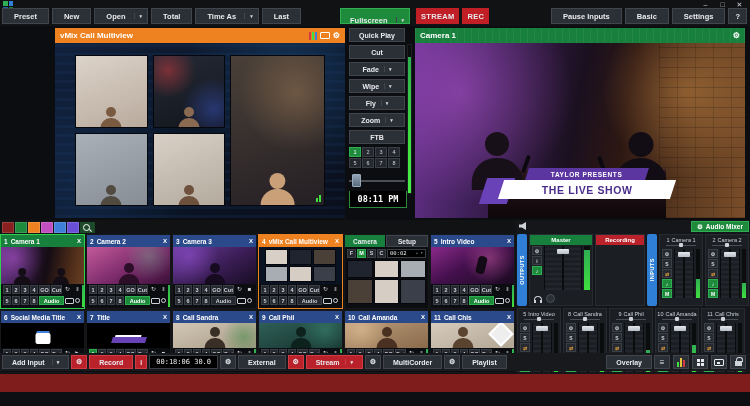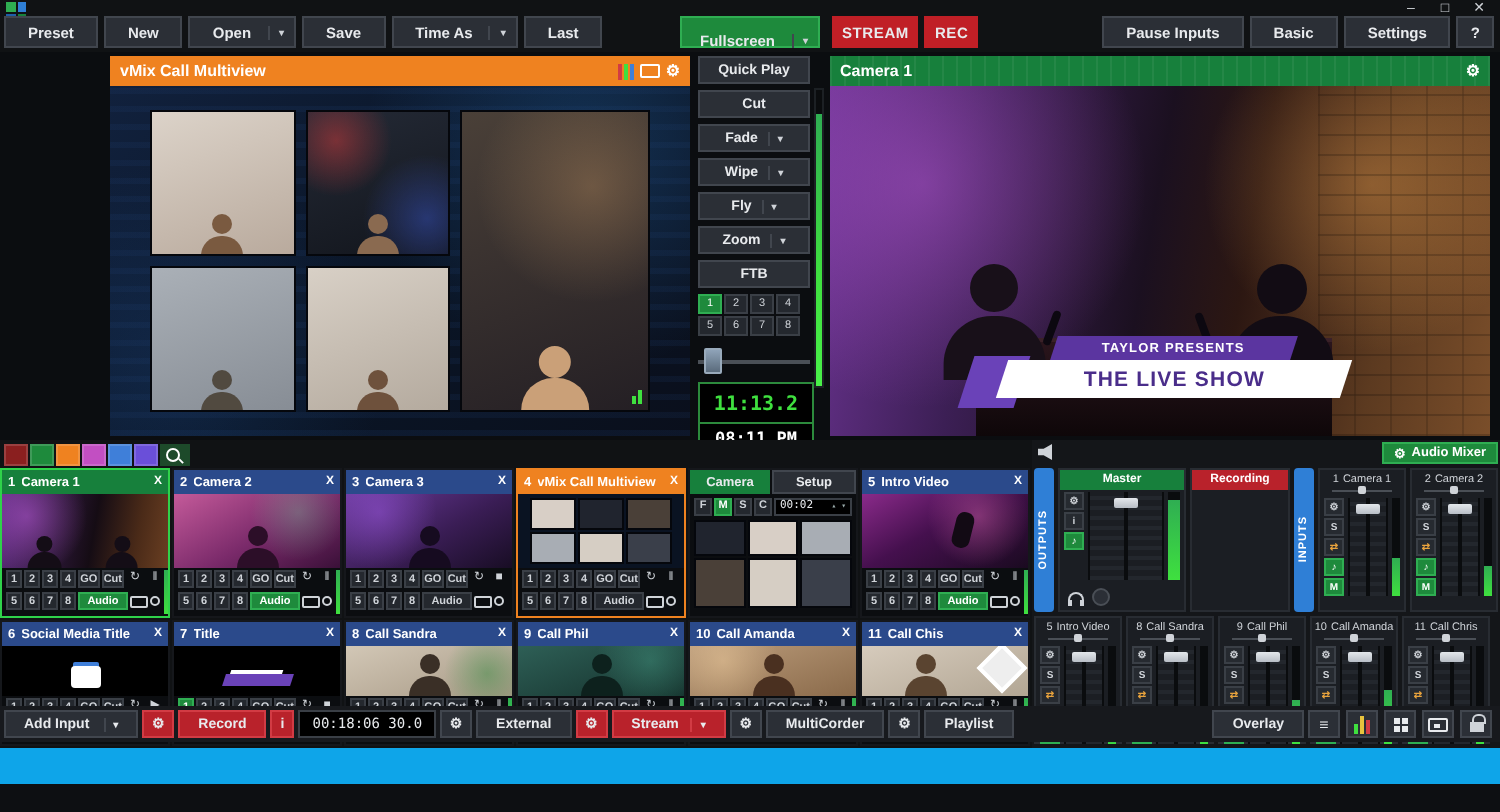--- a/index.html
+++ b/index.html
@@ -1,18 +1,18 @@
 <!DOCTYPE html>
 <html><head>
 <meta charset="utf-8">
 <style>
   *{margin:0;padding:0;box-sizing:border-box}
   html,body{width:750px;height:406px;background:#0d0f12;overflow:hidden}
   body{font-family:"Liberation Sans",sans-serif;color:#e8eaed;-webkit-font-smoothing:antialiased}
-  .app{position:relative;width:750px;height:392px;background:#0ea5e9}
+  .app{position:relative;width:750px;height:392px;background:#7f1d1d}
 
   
   .topbar{position:absolute;top:0;left:0;right:0;height:26px;background:#101214}
   .logo{position:absolute;left:3px;top:1px;width:10px;height:10px;display:grid;grid-template-columns:1fr 1fr;grid-template-rows:1fr 1fr;gap:1px}
   .logo i{display:block}
   .logo i:nth-child(1){background:#2fae52}.logo i:nth-child(2){background:#2f7fd6}
   .logo i:nth-child(3){background:#1e5fa8}.logo i:nth-child(4){background:#17803c}
   .winctl{position:absolute;right:2px;top:0;display:flex}
   .winctl span{width:17px;height:10px;font-size:7px;line-height:10px;text-align:center;color:#cfd3d8}
   .tb-left{position:absolute;left:2px;top:8px;display:flex;gap:3px}
@@ -259,21 +259,21 @@
       <span>□</span>
       <span>✕</span>
     </div>
     <div class="tb-left">
       <div class="tbtn">Preset</div>
       <div class="tbtn">New</div>
       <div class="tbtn split">
           <span>Open</span>
           <span class="arr">▾</span>
         </div>
-      <div class="tbtn">Save</div>
+      <div class="tbtn">Total</div>
       <div class="tbtn split">
           <span>Time As</span>
           <span class="arr">▾</span>
         </div>
       <div class="tbtn">Last</div>
     </div>
     <div class="tbtn split fullscreen-btn">
         <span>Fullscreen</span>
         <span class="arr">▾</span>
       </div>
@@ -360,21 +360,20 @@
           <span>7</span>
           <span>8</span>
         </div>
       <div class="tmeter">
           <i></i>
         </div>
       <div class="tbar">
           <i></i>
         </div>
       <div class="clock">
-        <div class="t1x">11:13.2</div>
         <div class="t2x">08:11 PM</div>
       </div>
     </div>
 
     <div class="panel program-panel">
       <div class="panel-header ph-green">
         <span class="t">Camera 1</span>
         <span class="hicon">⚙</span>
       </div>
       <div class="panel-video">

